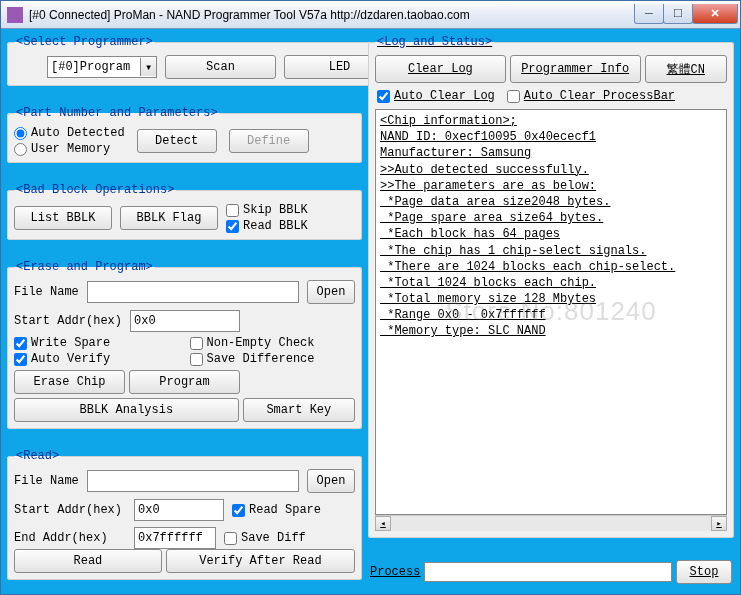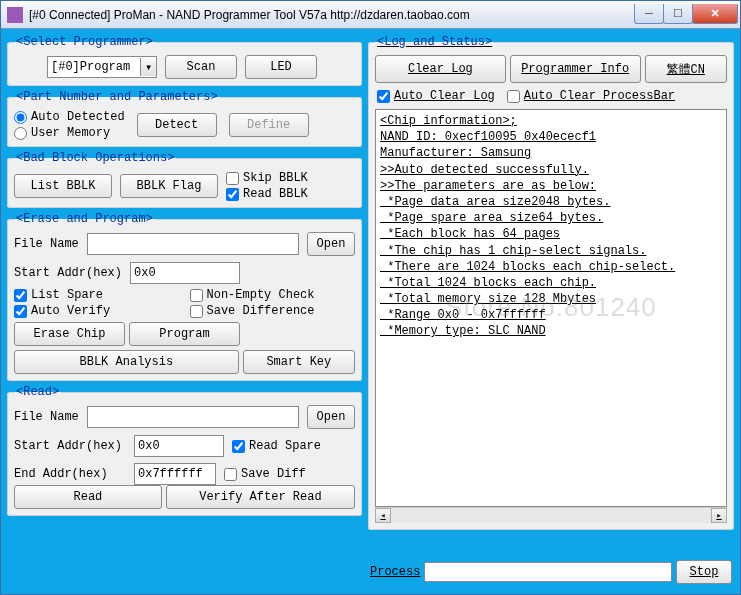--- a/index.html
+++ b/index.html
@@ -35,21 +35,21 @@
   color: #444;
 }
 .winbtn.close { background: linear-gradient(#f0a0a0, #d04020); color:#fff; width: 46px; font-weight:bold;}
 .winbtn.max { }
 .content {
   padding: 6px;
   display: flex;
   gap: 6px;
   height: calc(100% - 28px);
 }
-.leftcol { width: 355px; display:flex; flex-direction:column; gap: 4px;}
+.leftcol { width: 355px; display:flex; flex-direction:column; gap: 20px;}
 .rightcol { flex: 1; display:flex; flex-direction:column; gap: 14px; text-decoration: underline;}
 fieldset {
   border: 1px solid #d0d0d0;
   border-radius: 3px;
   padding: 6px 6px 6px 6px;
   background: #f0f0f0;
 }
 legend { color: #003399; padding: 0 2px; font-size: 12px; }
 .btn {
   background: linear-gradient(#fdfdfd, #e3e3e3);
@@ -89,26 +89,26 @@
 .watermark {
   position:absolute;
   top: 50%; left:50%;
   transform: translate(-50%,-50%);
   color: rgba(120,120,120,0.25);
   font-size: 26px;
   font-family: Arial,sans-serif;
   pointer-events:none;
   letter-spacing:1px;
 }
-.process-row { display:flex; align-items:center; gap:4px; margin-top:16px; padding: 0 2px 4px 2px; justify-content: center;}
+.process-row { display:flex; align-items:center; gap:4px; margin-top:8px; padding: 0 2px 4px 2px; justify-content: center;}
 .process-bar { flex:1; height:20px; border:1px solid #888; background:#fff; }
 .grid-ep-btns { display:grid; grid-template-columns: 1fr 1fr 1fr; gap:4px; margin-top:4px;}
 .grid-ep-btns2 { display:grid; grid-template-columns: 2fr 1fr; gap:4px; margin-top:4px;}
 .selprog-row { display:flex; gap:8px; align-items:center;margin-left:33px;}
-.selprog-row .btn { width: 72px; text-align: center;}
+.selprog-row .btn { width: 111px; text-align: center;}
 .part-row { display:flex; align-items:center; gap:12px;}
 .part-radios { display:flex; flex-direction:column; gap:2px;}
 .part-row .btn { width:80px;}
 .bblk-row { display:flex; align-items:center; gap:8px;}
 .bblk-row .btn { width:98px;}
 .bblk-chks { display:flex; flex-direction:column; gap:2px;}
 .ep-chks { display:grid; grid-template-columns: 1fr 1fr; gap:2px 10px; margin-top:4px;}
 .log-btn-row { display:flex; gap:4px;}
 .log-btn-row .btn { flex:1; height:28px;}
 .log-chk-row { display:flex; gap:12px; margin: 6px 2px;}
@@ -187,21 +187,21 @@
           <input type="text" style="flex: 1 1 0%;" value="">
           <button class="btn" style="width:48px">Open</button>
         </div>
         <div class="row" style="margin-top:6px">
           <span>Start Addr(hex)</span>
           <input type="text" style="width: 110px;" value="0x0">
         </div>
         <div class="ep-chks">
           <label class="chk">
               <input type="checkbox" checked="" style="">
-              <span>List Spare</span>
+              <span>Write Spare</span>
             </label>
           <label class="chk">
               <input type="checkbox" style="">
               <span>Non-Empty Check</span>
             </label>
           <label class="chk">
               <input type="checkbox" checked="" style="">
               <span>Auto Verify</span>
             </label>
           <label class="chk">

